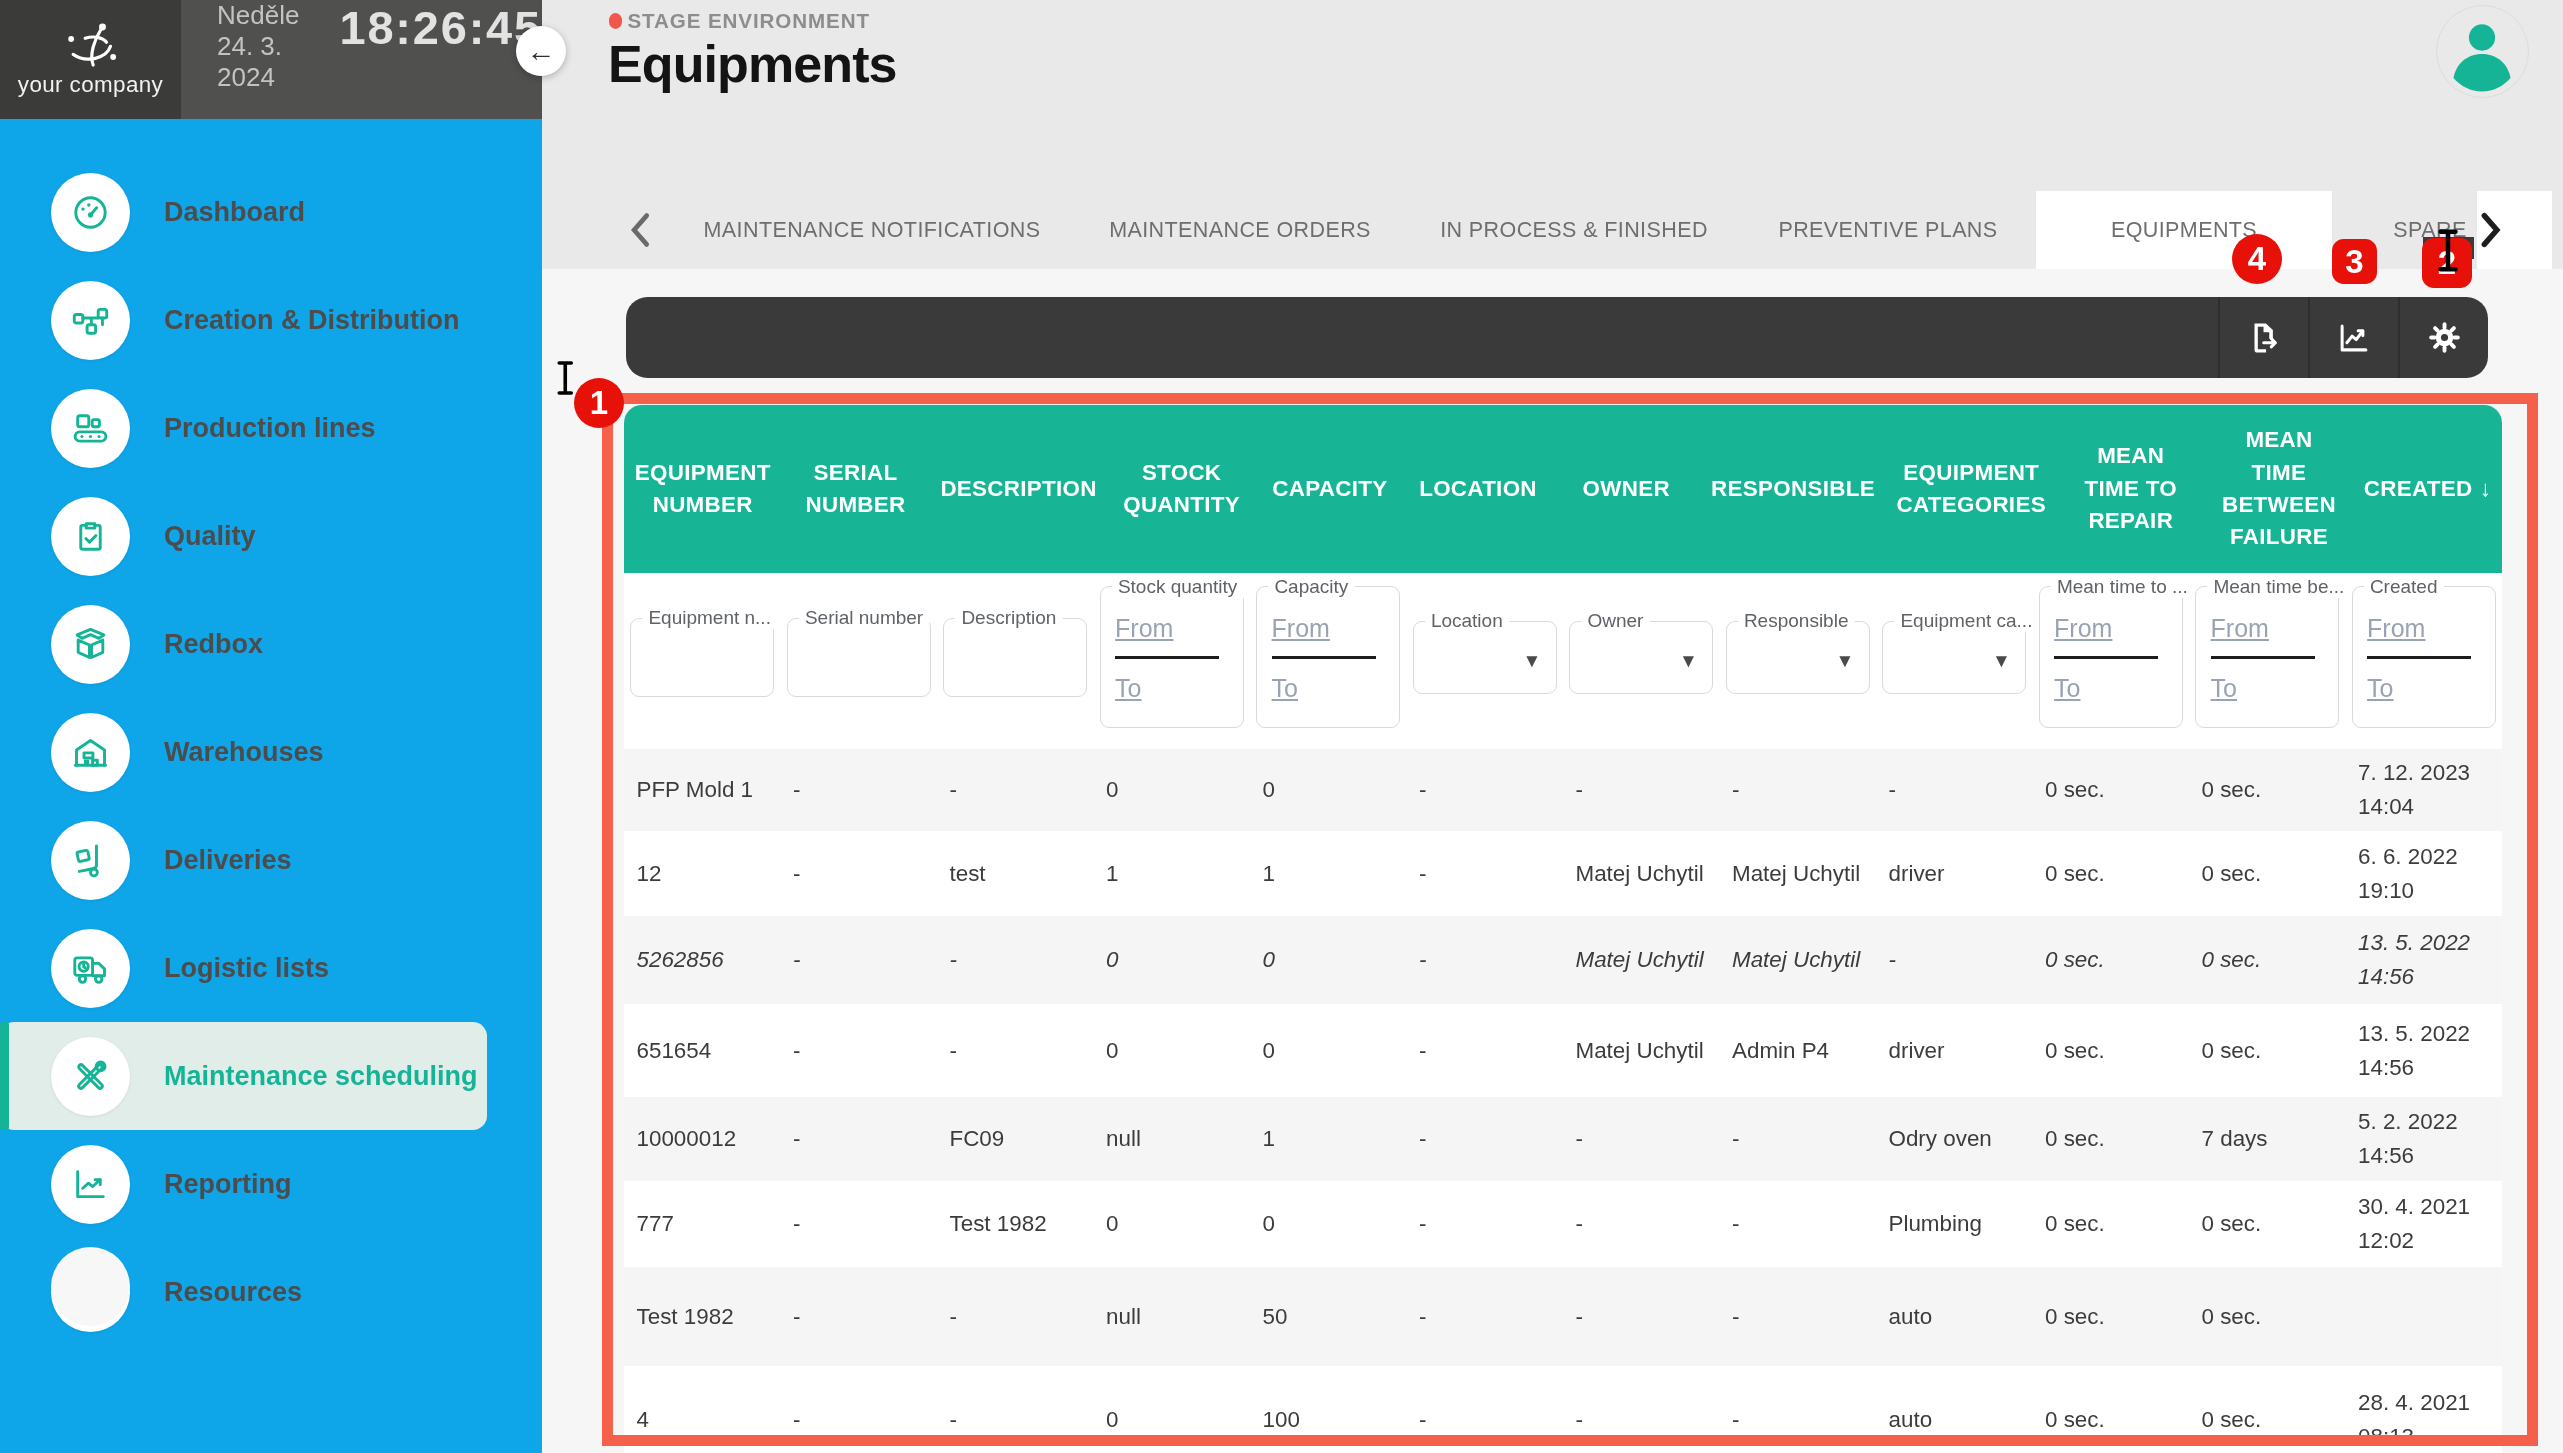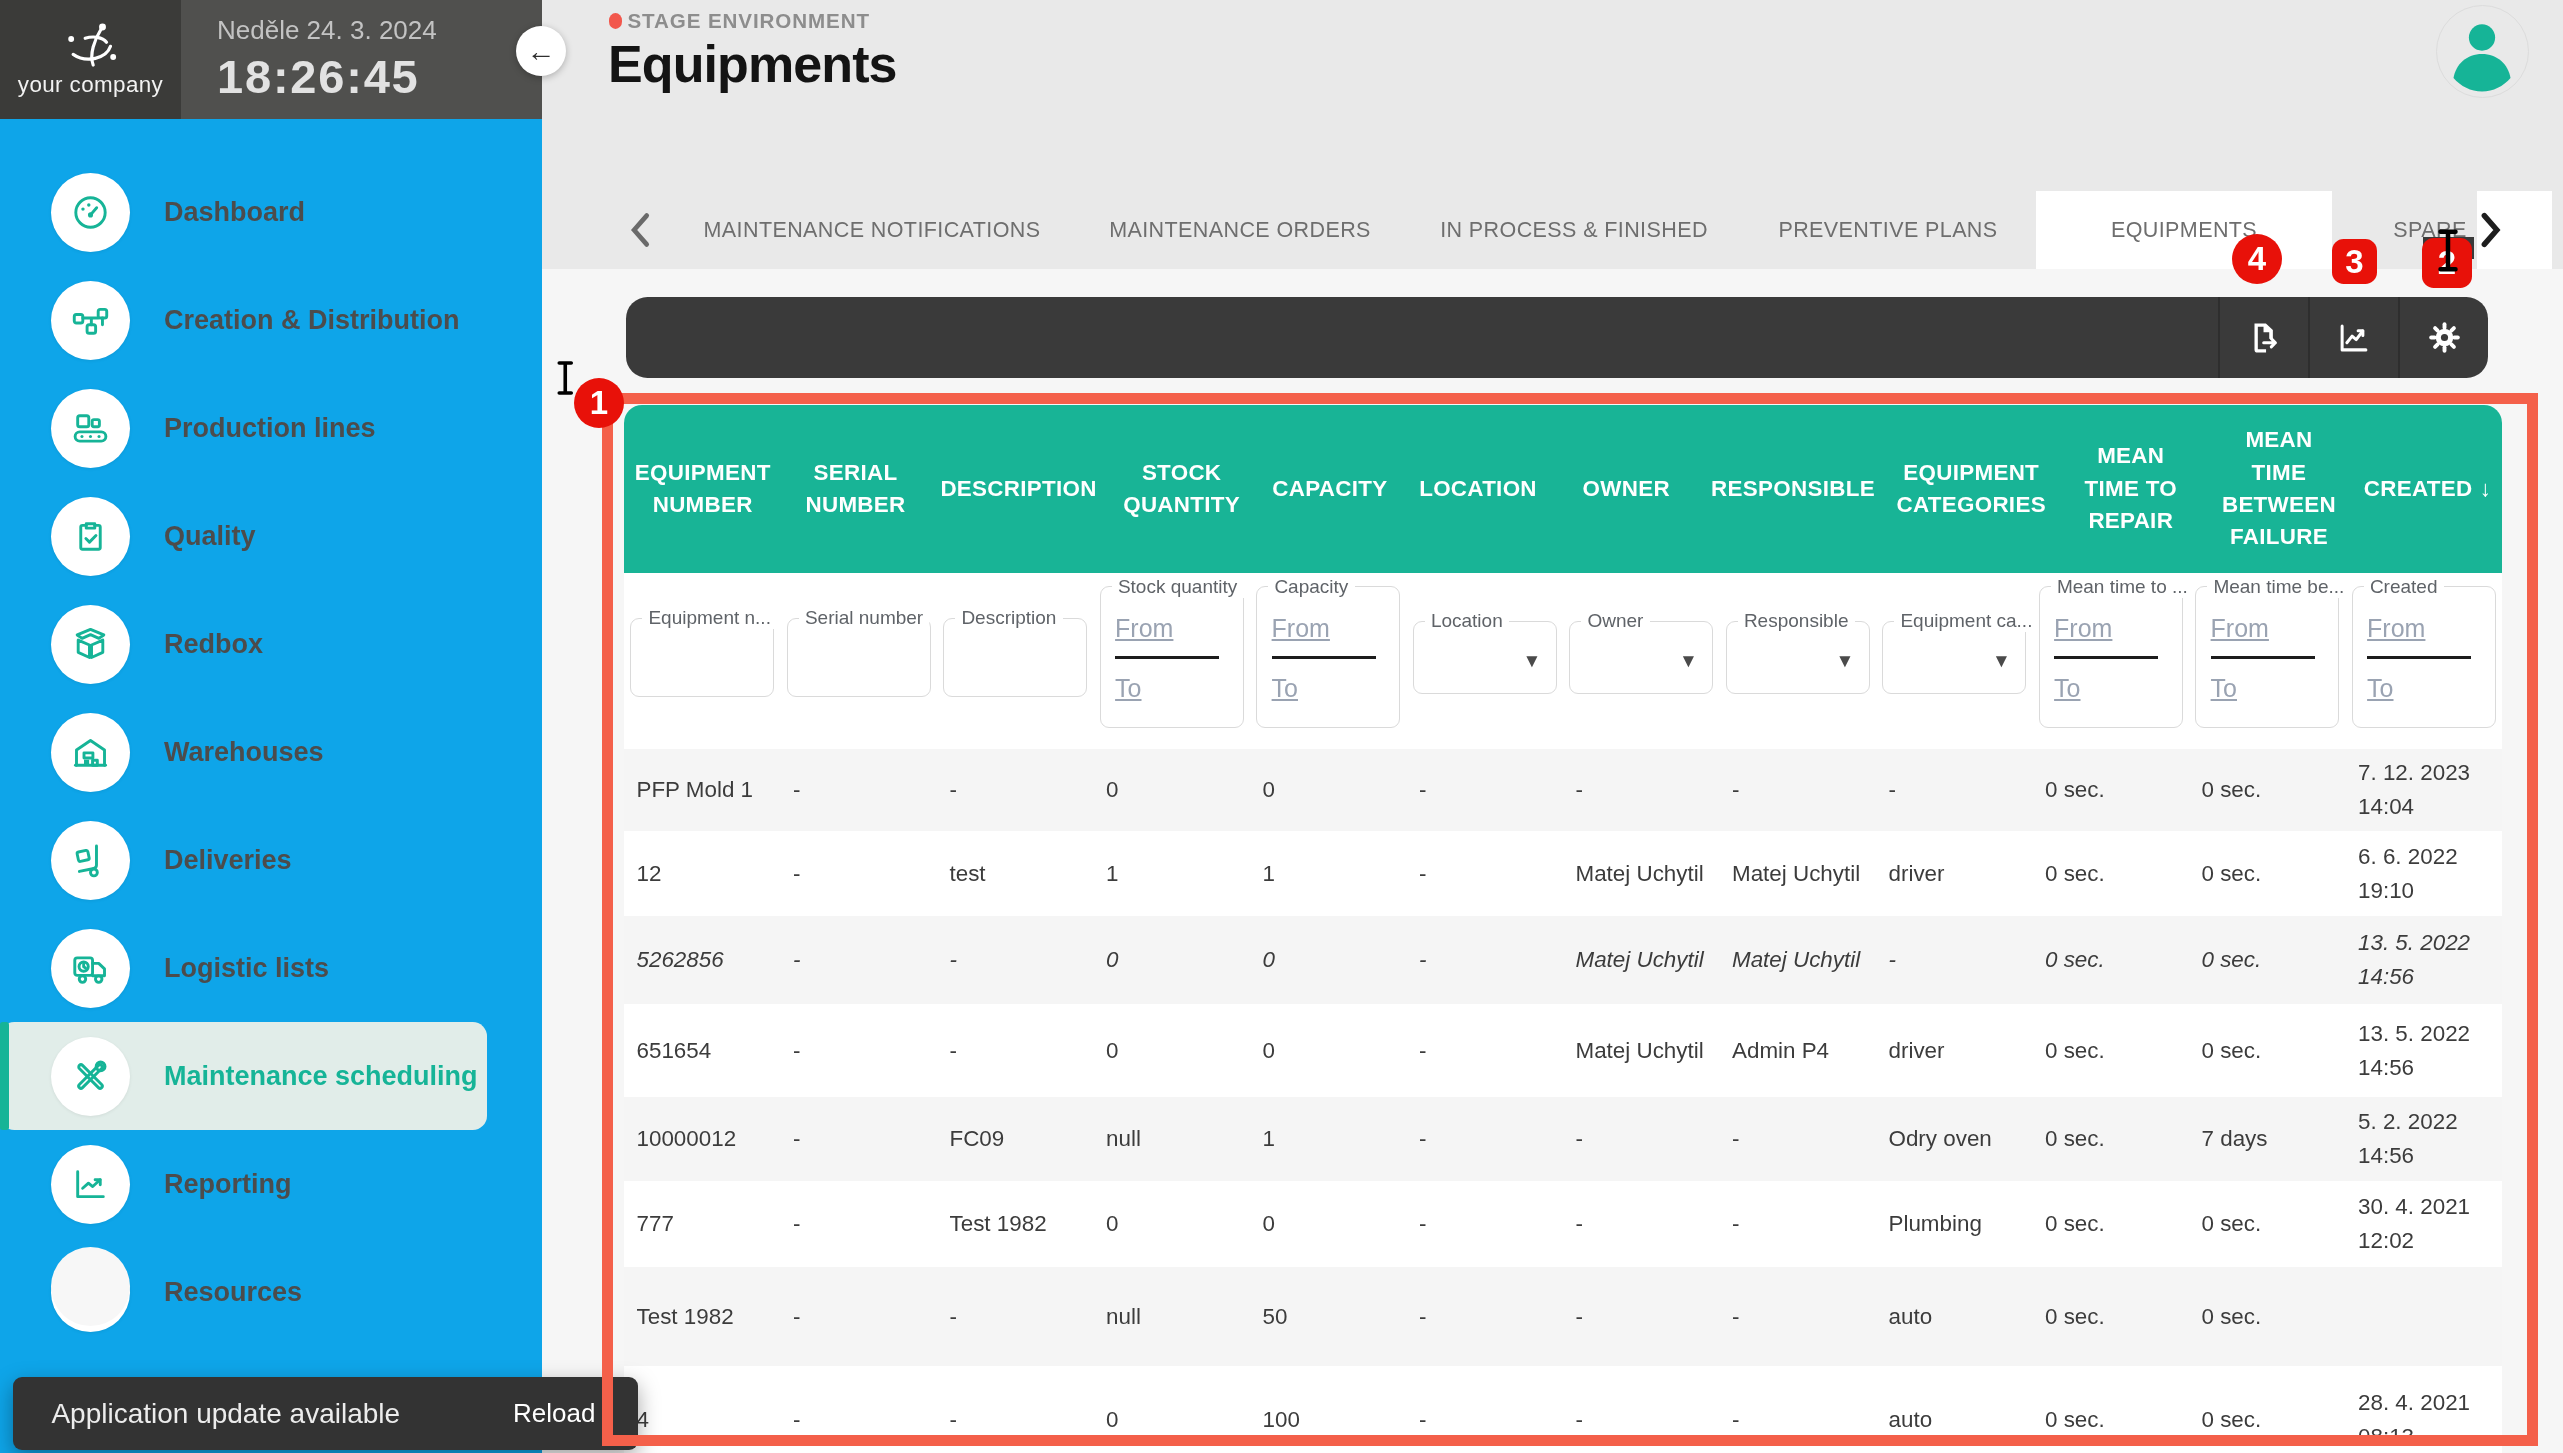--- a/index.html
+++ b/index.html
@@ -6,21 +6,21 @@
   html,body { background:#cfcfcf; }
   .app{
     position:relative; width:2563px; height:1454px; overflow:hidden;
     font-family:"Liberation Sans", sans-serif; background:#e9e9e9;
   }
   
   .logo-box{ position:absolute; left:0; top:0; width:181px; height:119px;
     background:#3b3b39; display:flex; flex-direction:column; align-items:center; justify-content:center; gap:3.6px; }
   .logo-label{ color:#f2f2f2; font-size:22.4px; letter-spacing:0.4px; }
   .datetime-box{ position:absolute; left:181px; top:0; width:361px; height:119px;
-    background:#50504e; display:flex; flex-direction:column; justify-content:center; padding-left:36px; }
+    background:#50504e; display:flex; justify-content:center; padding-left:36px; }
   .date-text{ color:#c3c3c3; font-size:26px; margin-bottom:3.6px; }
   .time-text{ color:#e2e2e2; font-size:47px; font-weight:bold; letter-spacing:1.8px; }
   .back-btn{ position:absolute; left:516px; top:26px; width:50px; height:50px; border-radius:50%;
     background:#fff; border:none; box-shadow:0 1.8px 7.2px rgba(0,0,0,.25);
     font-size:29px; color:#2f2f2f; cursor:pointer; display:flex; align-items:center; justify-content:center; z-index:6;}
   .env-row{ position:absolute; left:609px; top:9px; display:flex; align-items:center; gap:5px; }
   .env-dot{ width:13.4px; height:15.2px; border-radius:50%; background:#f2574c; }
   .env-text{ font-size:20.6px; font-weight:bold; color:#8d8d8d; letter-spacing:0.9px; }
   .page-title{ position:absolute; left:608px; top:34px; font-size:52px; font-weight:bold; color:#141414; letter-spacing:-0.9px; }
   .avatar{ position:absolute; left:2436px; top:5.4px; width:93px; height:93px; border-radius:50%;
@@ -569,19 +569,15 @@
   <div class="badge b2">2</div>
   <div class="badge b3">3</div>
   <div class="badge b4">4</div>
   <svg class="ibeam" style="left:550px;top:360px;" width="30.5" height="36" viewBox="0 0 14 18">
     <path d="M4 1.5h6M4 16.5h6M7 1.5v15" stroke="#000" stroke-width="1.8" fill="none" stroke-linecap="round"></path>
   </svg>
   <svg class="ibeam" style="left:2430px;top:228px;" width="36" height="45" viewBox="0 0 14 18">
     <path d="M4 1.5h6M4 16.5h6M7 1.5v15" stroke="#000" stroke-width="1.8" fill="none" stroke-linecap="round"></path>
   </svg>
 
-  <div class="toast">
-    <span class="toast-msg">Application update available</span>
-    <button class="toast-action">Reload</button>
-  </div>
 
 </div>
 
 
 </body></html>

